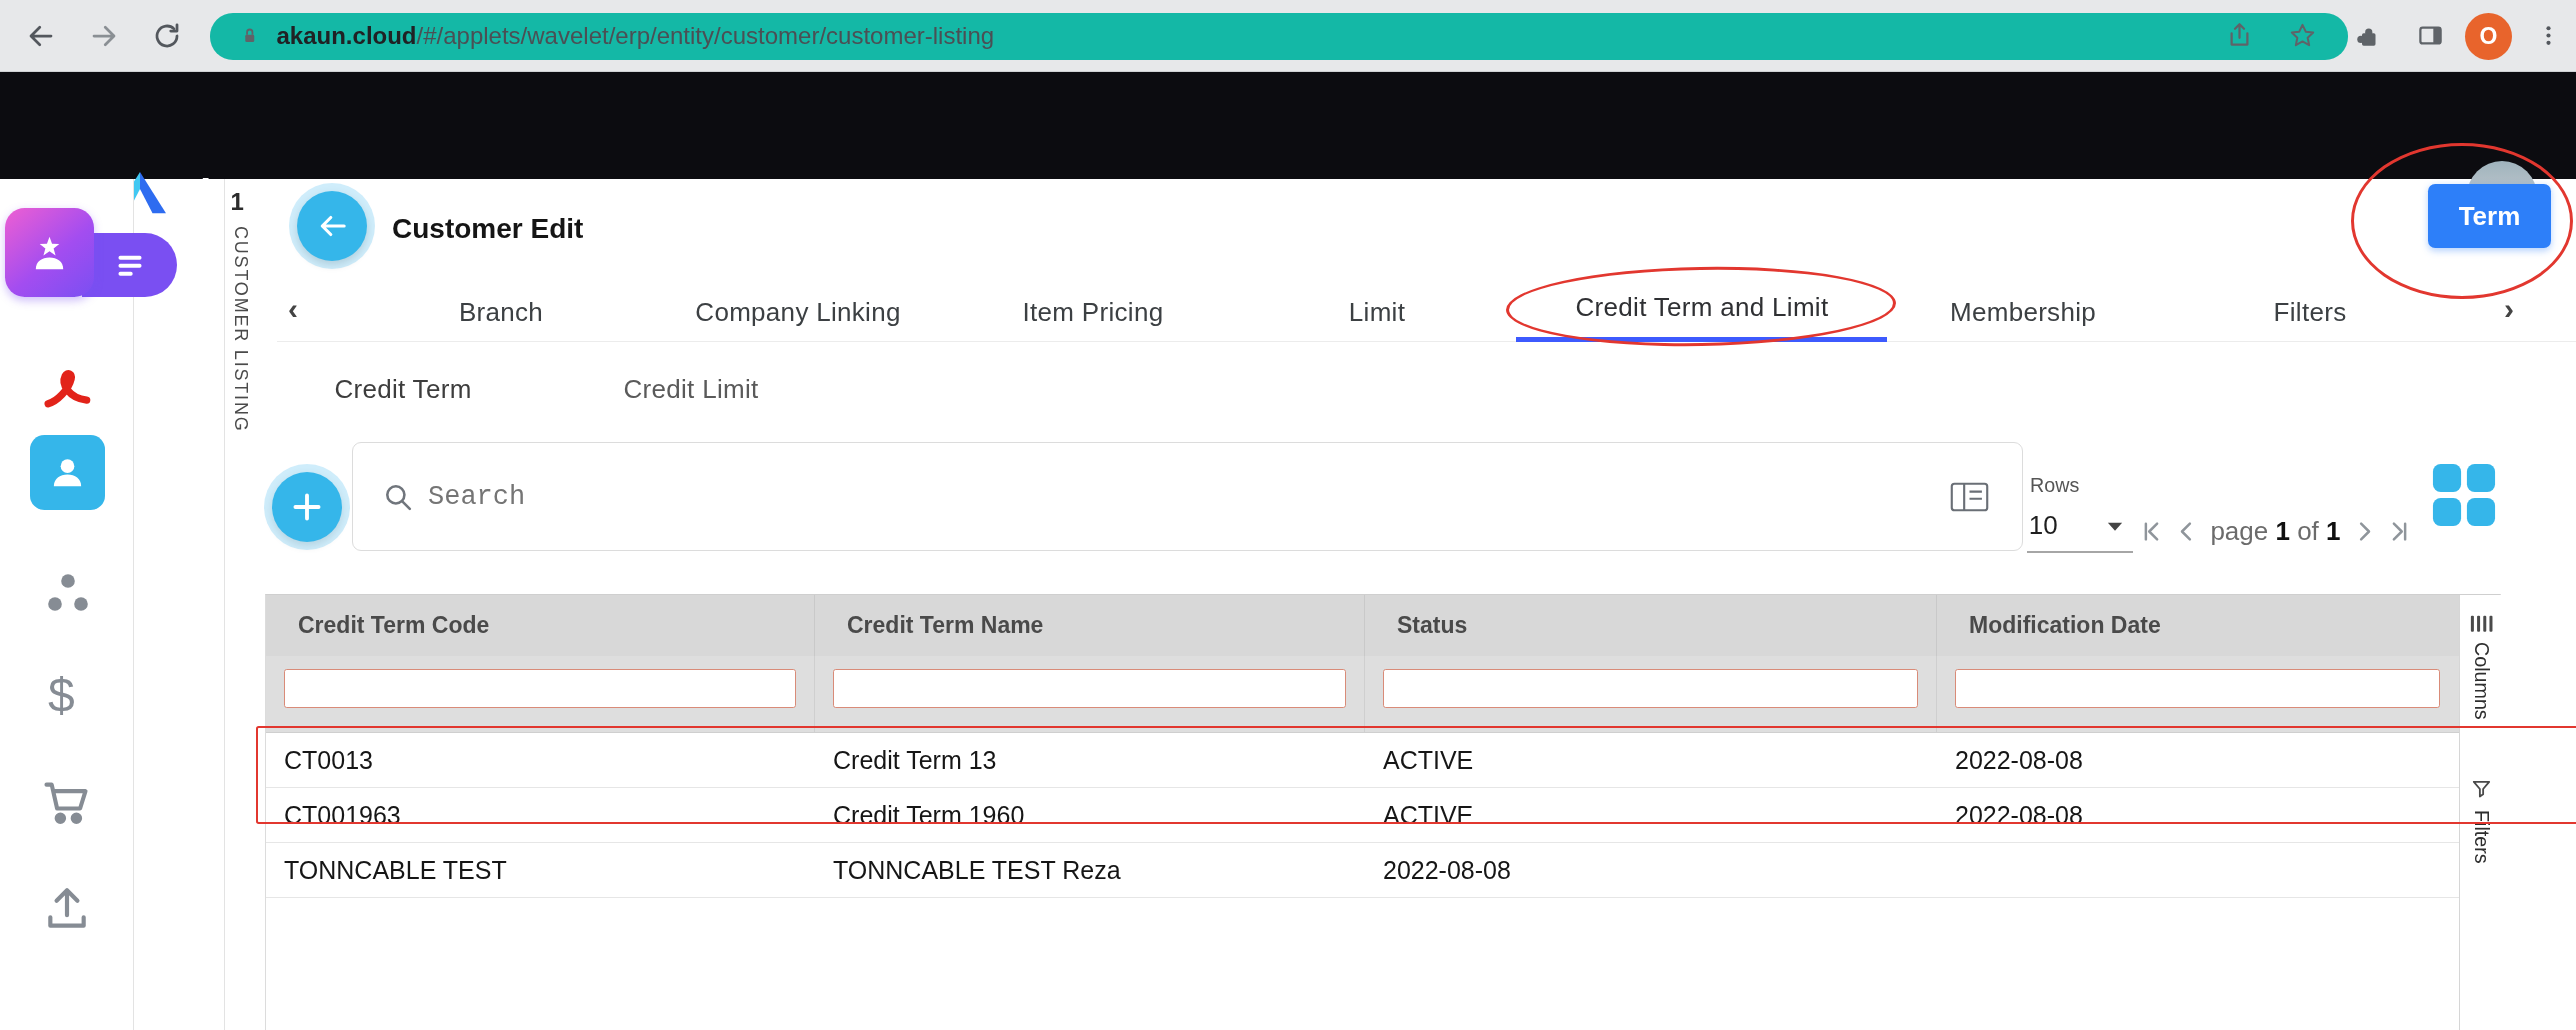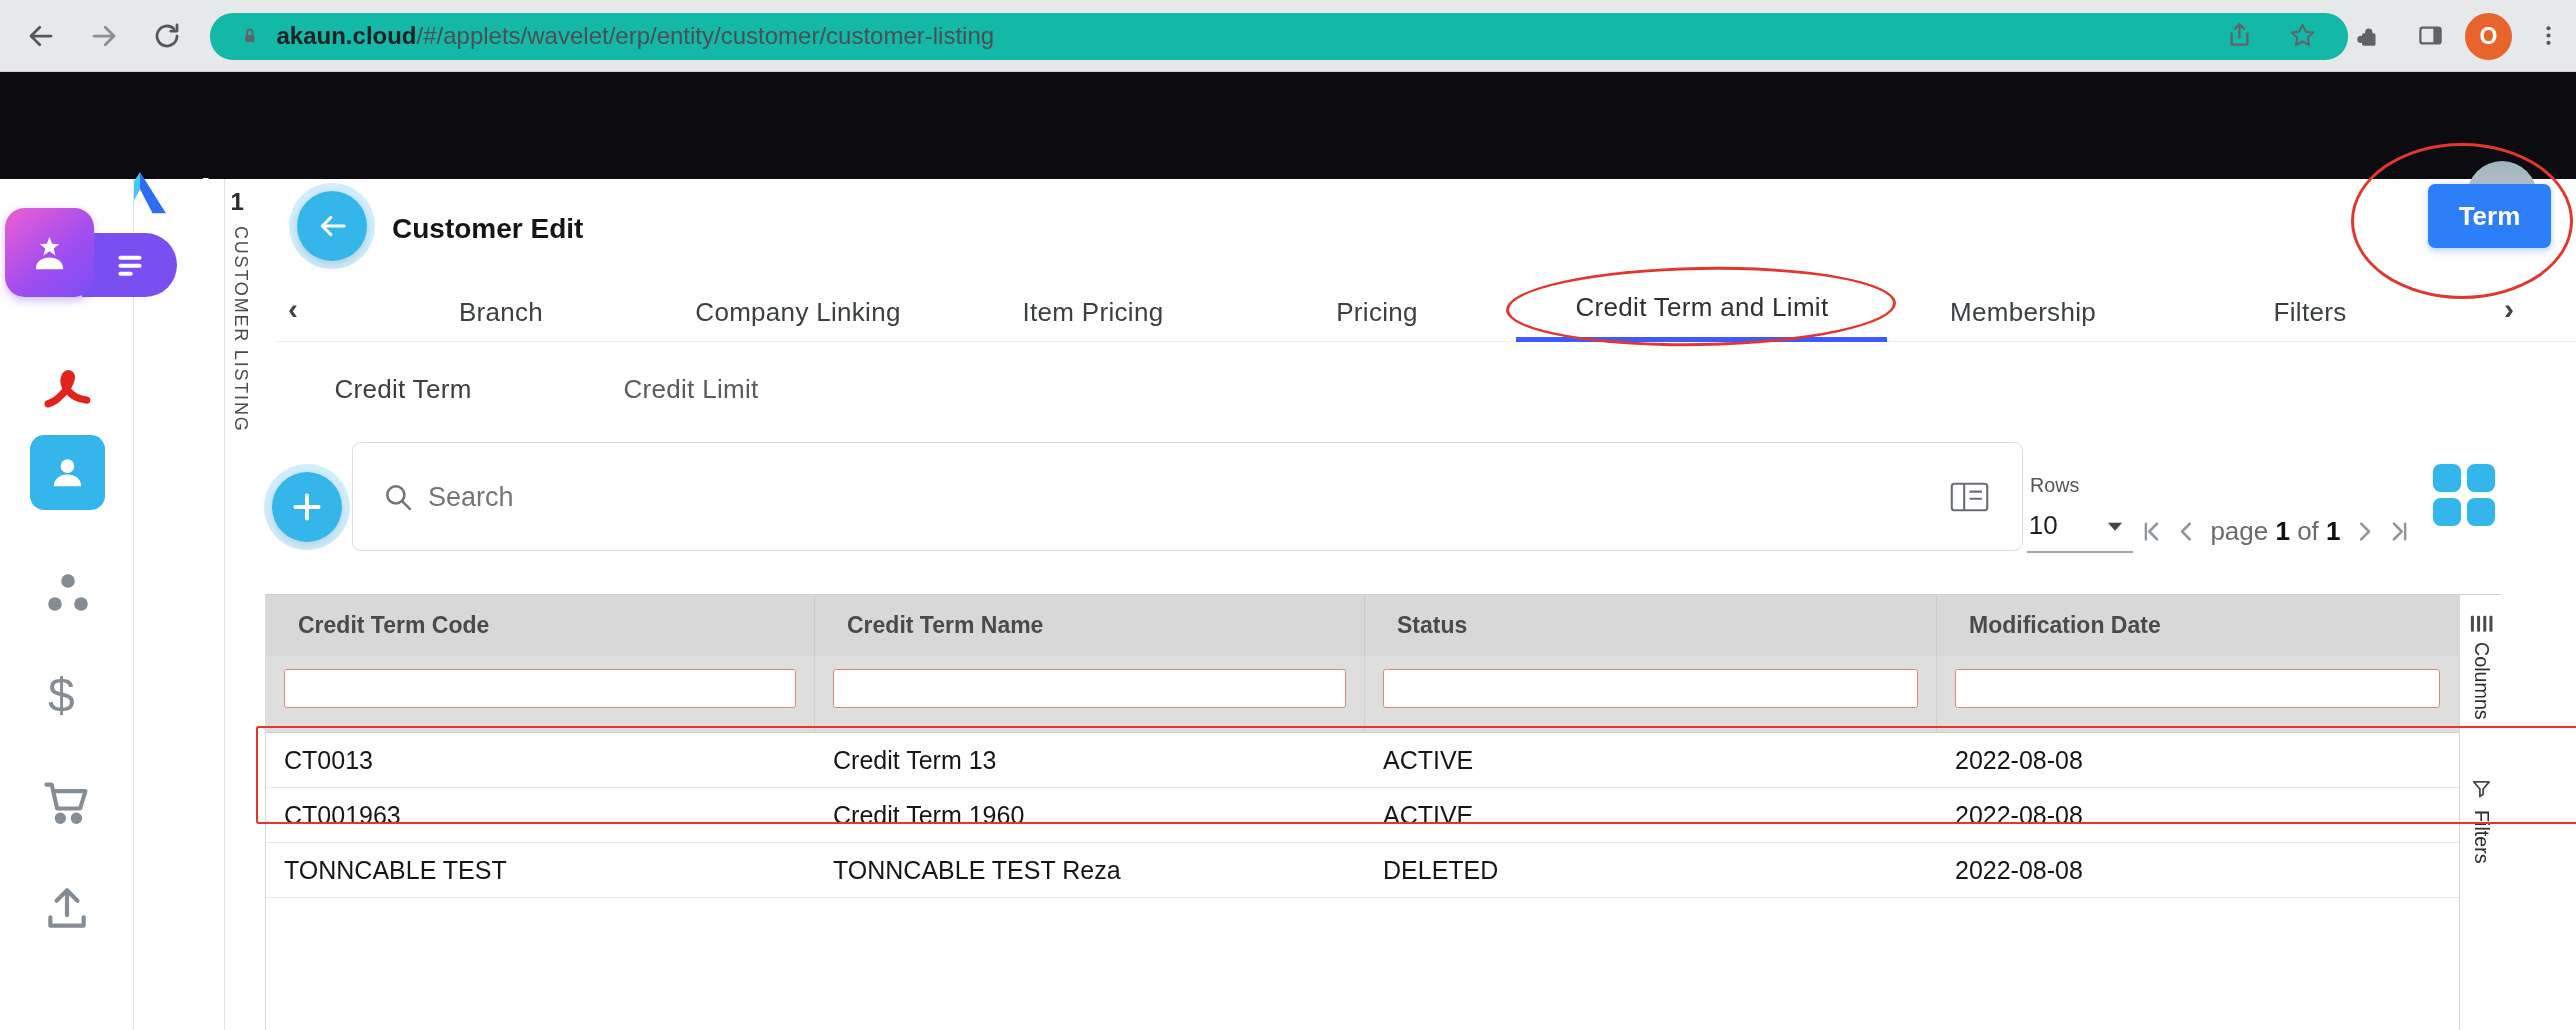--- a/index.html
+++ b/index.html
@@ -183,21 +183,21 @@
 
 <div class="abs" style="left:2428px;top:184px;width:123px;height:64px;border-radius:7.2px;background:var(--save-blue);display:flex;align-items:center;justify-content:center;cursor:pointer;box-shadow:0 2.7px 7.2px rgba(45,127,249,.35)">
   <span style="color:#fff;font-size:26px;font-weight:600">Term</span>
 </div>
 
 <div class="abs" style="left:277px;top:341px;width:2299px;height:0.9px;background:#ececec"></div>
 <div class="abs" style="left:288px;top:292px;font-size:30px;color:#444;cursor:pointer;font-weight:600">‹</div>
 <div class="tab" style="left:501px;top:297px">Branch</div>
 <div class="tab" style="left:798px;top:297px">Company Linking</div>
 <div class="tab" style="left:1093px;top:297px">Item Pricing</div>
-<div class="tab" style="left:1377px;top:297px">Pricing</div>
+<div class="tab" style="left:1377px;top:297px">Limit</div>
 <div class="tab" style="left:1702px;top:292px;color:#2f3033">Credit Term and Limit</div>
 <div class="tab" style="left:2023px;top:297px">Membership</div>
 <div class="tab" style="left:2310px;top:297px">Filters</div>
 <div class="abs" style="left:2504px;top:292px;font-size:30px;color:#444;cursor:pointer;font-weight:600">›</div>
 <div class="abs" style="left:1516px;top:337px;width:371px;height:4.5px;background:var(--tab-underline)"></div>
 
 <div class="tab" style="left:403px;top:374px;color:#3d3d3d">Credit Term</div>
 <div class="tab" style="left:691px;top:374px;color:#5a5a5a">Credit Limit</div>
 
 <div class="abs" style="left:272px;top:472px;width:70px;height:70px;border-radius:50%;background:var(--accent);display:flex;align-items:center;justify-content:center;cursor:pointer;box-shadow:0 0 0 8px rgba(96,197,243,.30),0 3.6px 9px rgba(0,0,0,.15)">
@@ -208,21 +208,21 @@
   </span>
 </div>
 
 <div class="abs" style="left:352px;top:442px;width:1671px;height:109px;border:1.8px solid #dcdcdc;border-radius:9px;background:#fff">
   <span class="abs ico" style="left:30px;top:39px">
     <svg width="30" height="30" viewBox="0 0 28 28" fill="none" stroke="#70757c" stroke-width="2.4" stroke-linecap="round">
         <circle cx="12" cy="12" r="8"></circle>
         <path d="M18 18l7 7"></path>
       </svg>
   </span>
-  <input style="position: absolute; left: 75px; top: 27px; width: 1467px; height: 54px; border: none; outline: none; font-size: 27px; color: rgb(51, 51, 51); font-family: Liberation Sans, sans-serif; background: transparent;" placeholder="Search">
+  <input style="position: absolute; left: 75px; top: 27px; width: 1467px; height: 54px; border: none; outline: none; font-size: 27px; color: rgb(51, 51, 51); font-family: Liberation Mono, monospace; background: transparent;" placeholder="Search">
   <span class="abs ico" style="left:1597px;top:38px;cursor:pointer">
     <svg width="39" height="32" viewBox="0 0 44 36" fill="none" stroke="#6a6f76" stroke-width="2.4">
         <rect x="2" y="3" width="40" height="30" rx="3"></rect>
         <path d="M16 3v30M22 12h14M22 20h14"></path>
       </svg>
   </span>
 </div>
 
 <div class="abs" style="left:2030px;top:474px;font-size:19.7px;color:#555">Rows</div>
 <div class="abs" style="left:2027px;top:506px;width:107px;height:47px;cursor:pointer">
@@ -306,21 +306,20 @@
     </div>
     <div class="drow">
       <div class="dcell">CT001963</div>
       <div class="dcell">Credit Term 1960</div>
       <div class="dcell">ACTIVE</div>
       <div class="dcell">2022-08-08</div>
     </div>
     <div class="drow">
       <div class="dcell">TONNCABLE TEST</div>
       <div class="dcell">TONNCABLE TEST Reza</div>
-      <div class="dcell">DELETED</div>
       <div class="dcell">2022-08-08</div>
     </div>
   </div>
 
   <div style="position:absolute;left:2193px;top:0;width:43px;height:436px;border-left:0.9px solid #d6d6d6;background:#fff">
     <span class="ico" style="position:absolute;left:9.8px;top:18px;cursor:pointer">
       <svg width="23" height="21.5" viewBox="0 0 26 24" fill="#4a4a4a">
           <rect x="1" y="3" width="3.4" height="18" rx="1.2"></rect>
           <rect x="8" y="3" width="3.4" height="18" rx="1.2"></rect>
           <rect x="15" y="3" width="3.4" height="18" rx="1.2"></rect>

